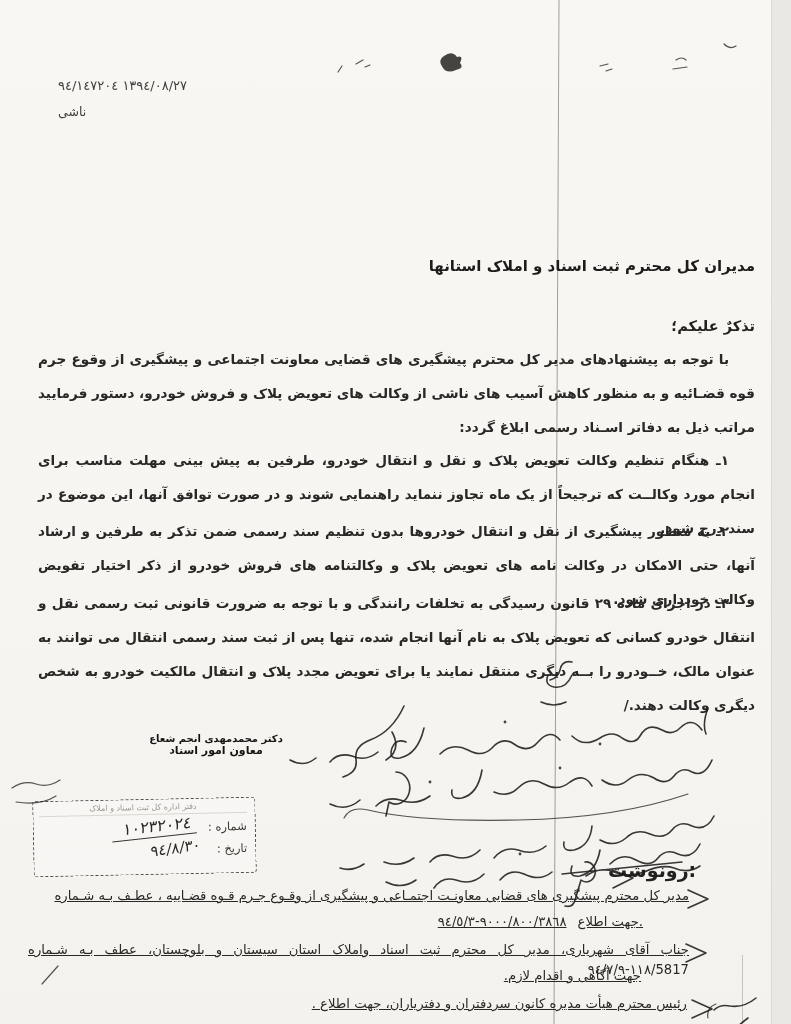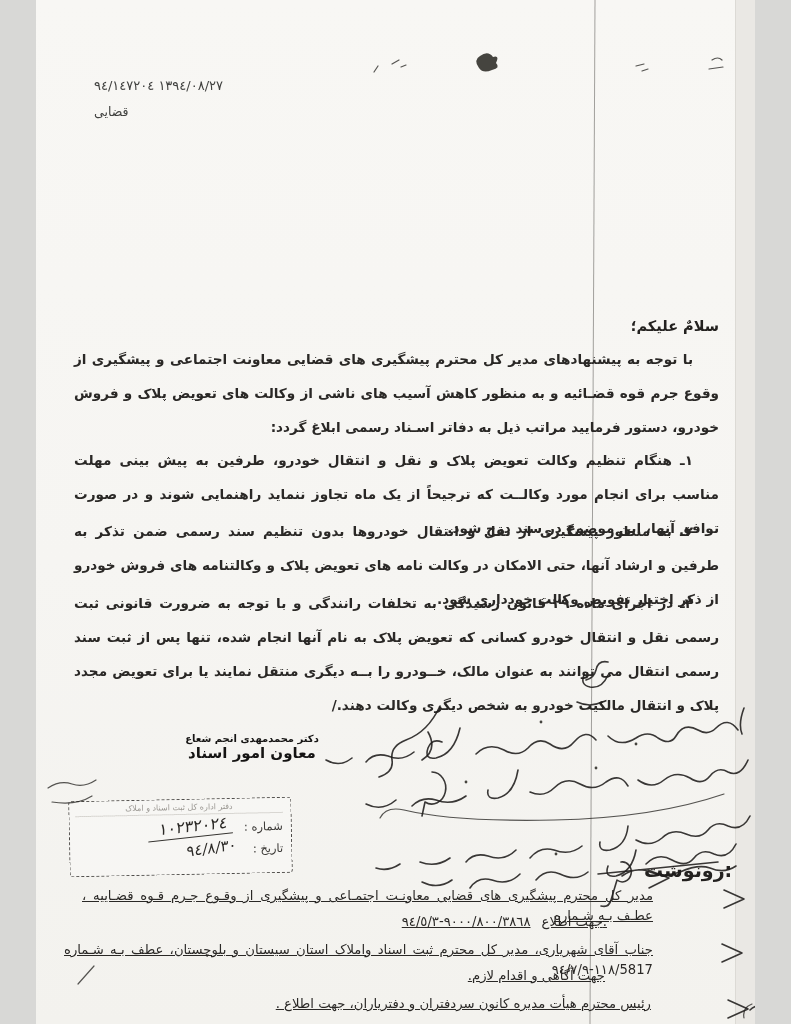--- a/index.html
+++ b/index.html
@@ -1,17 +1,17 @@
 <!DOCTYPE html>
 <html lang="fa"><head>
 <meta charset="utf-8">
 <style>
   html,body{margin:0;padding:0;background:#d8d8d6;}
   .page{
-    position:relative;width:719px;height:1024px;margin:0 auto;overflow:hidden;
+    position:relative;width:791px;height:1024px;margin:0 auto;overflow:hidden;
     background:linear-gradient(180deg,#f8f7f4 0%,#f6f5f2 55%,#f3f2ee 100%);
     font-family:"DejaVu Sans",sans-serif;direction:rtl;color:#23211f;
   }
   .abs{position:absolute;}
   .num{direction:ltr;unicode-bidi:bidi-override;display:inline-block;}
   
   .meta{left:58px;top:78px;direction:ltr;text-align:left;font-size:13px;color:#40413f;}
   .meta .mline{margin-bottom:11px;letter-spacing:2.5px;}
   .meta .mline.attach{letter-spacing:5px;font-size:12.5px;}
   
@@ -20,21 +20,21 @@
   
   .para{left:38px;right:36px;text-align:justify;font-size:13.6px;line-height:34px;color:#2a2826;}
   .para.indent{text-indent:26px;font-weight:bold;}
   .intro{top:342px;}
   .item1{top:443px;}
   .item2{top:514px;}
   .item3{top:586px;}
   
   .signature{left:118px;top:733px;width:196px;text-align:center;font-weight:bold;color:#151413;}
   .signature .sname{font-size:10px;margin-bottom:0;}
-  .signature .stitle{font-size:15px;letter-spacing:1px;}
+  .signature .stitle{font-size:11px;letter-spacing:1px;}
   
   .stamp{
     left:33px;top:799px;width:223px;height:76px;
     border:1.6px dashed #4c4a47;border-radius:3px;
     transform:rotate(-1.2deg);background:rgba(255,255,255,.25);
     padding:3px 8px 0 6px;box-sizing:border-box;
   }
   .stamp .org{font-size:8px;color:#9b9893;letter-spacing:1px;white-space:nowrap;overflow:hidden;
     border-bottom:1px dotted #b9b6b0;padding-bottom:2px;margin-bottom:2px;text-align:center;}
   .stamp .srow{display:flex;align-items:center;gap:10px;margin-top:2px;}
@@ -65,24 +65,25 @@
 
 <div class="page">
 
   <div class="abs edge"></div>
   <div class="abs fold1"></div>
   <div class="abs fold2"></div>
 
   <div class="abs meta">
     <div class="mline num">٩٤/١٤٧٢٠٤</div>
     <div class="mline num">١٣٩٤/٠٨/٢٧</div>
-    <div class="mline attach">قضایی</div>
-  </div>
-
-  <div class="abs salutation">سلامٌ علیکم؛</div>
+    <div class="mline attach">ناشی</div>
+  </div>
+
+  <div class="abs recipient">مدیران کل محترم ثبت اسناد و املاک استانها</div>
+  <div class="abs salutation">تذکرٌ علیکم؛</div>
 
   <div class="abs para indent intro">با توجه به پیشنهادهای مدیر کل محترم پیشگیری های قضایی معاونت اجتماعی و پیشگیری از وقوع جرم قوه قضـائیه و به منظور کاهش آسیب های ناشی از وکالت های تعویض پلاک و فروش خودرو، دستور فرمایید مراتب ذیل به دفاتر اسـناد رسمی ابلاغ گردد:</div>
   <div class="abs para indent item1">١ـ هنگام تنظیم وکالت تعویض پلاک و نقل و انتقال خودرو، طرفین به پیش بینی مهلت مناسب برای انجام مورد وکالــت که ترجیحاً از یک ماه تجاوز ننماید راهنمایی شوند و در صورت توافق آنها، این موضوع در سند درج شود.</div>
   <div class="abs para indent item2">٢ـ به منظور پیشگیری از نقل و انتقال خودروها بدون تنظیم سند رسمی ضمن تذکر به طرفین و ارشاد آنها، حتی الامکان در وکالت نامه های تعویض پلاک و وکالتنامه های فروش خودرو از ذکر اختیار تفویض وکالت خودداری شود.</div>
   <div class="abs para indent item3">٣ـ در اجرای ماده ٢٩ قانون رسیدگی به تخلفات رانندگی و با توجه به ضرورت قانونی ثبت رسمی نقل و انتقال خودرو کسانی که تعویض پلاک به نام آنها انجام شده، تنها پس از ثبت سند رسمی انتقال می توانند به عنوان مالک، خــودرو را بــه دیگری منتقل نمایند یا برای تعویض مجدد پلاک و انتقال مالکیت خودرو به شخص دیگری وکالت دهند./</div>
 
   <div class="abs signature">
     <div class="sname">دکتر محمدمهدی انجم شعاع</div>
     <div class="stitle">معاون امور اسناد</div>
   </div>

